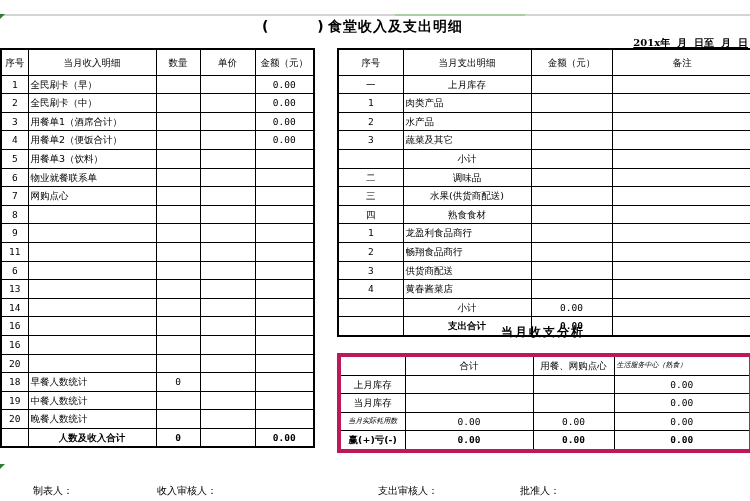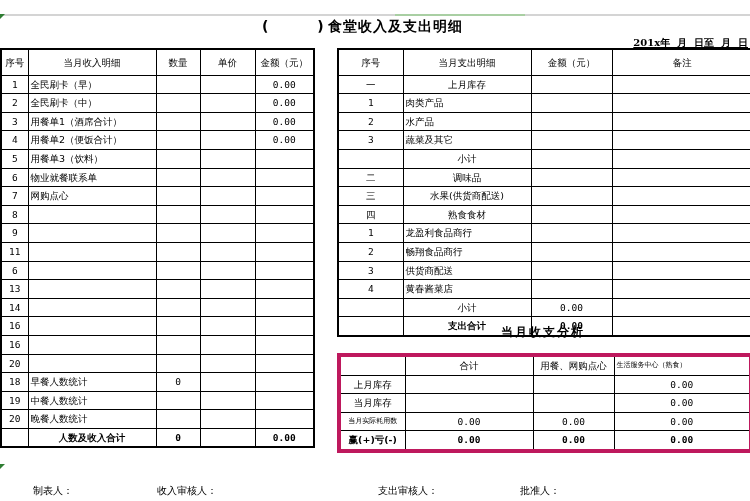--- a/index.html
+++ b/index.html
@@ -43,21 +43,21 @@
   table { border-collapse: collapse; position: absolute; table-layout: fixed; }
   td {
     border: 1px solid #000; padding: 0 2px; font-size: 9.5px; height: 17.6px;
     overflow: hidden; white-space: nowrap; line-height: 1;
   }
   .c { text-align: center; }
   .l { text-align: left; }
   .b { font-weight: bold; }
   .num { font-family: "DejaVu Sans Mono", "Liberation Mono", monospace; font-size: 9.5px; }
   .hdr td { height: 24.6px; }
-  .tiny { font-size: 7px; }
+  .tiny { font-size: 7px; font-style: italic; }
 
   #income-table { left: 0; top: 48px; width: 313px; border: 2px solid #000; }
   #expense-table { left: 337px; top: 48px; width: 415px; border: 2px solid #000; }
   #analysis-table { left: 337px; top: 353px; width: 412px; border: 4px solid #be185d; }
 
   .analysis-title {
     position: absolute; left: 337px; top: 324px; width: 412px; text-align: center;
     font-size: 12px; font-weight: bold; letter-spacing: 2px;
   }
   .footer-sig {

